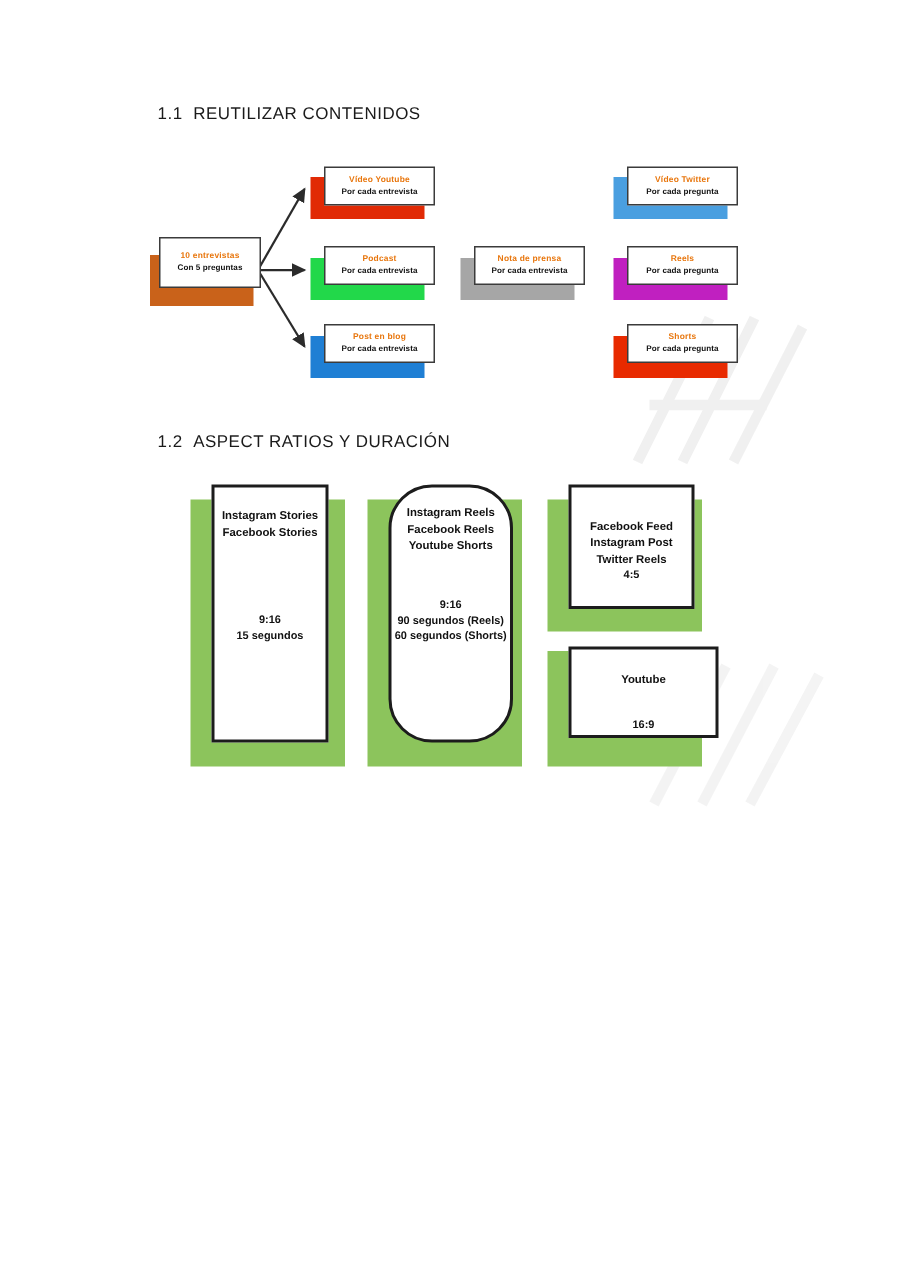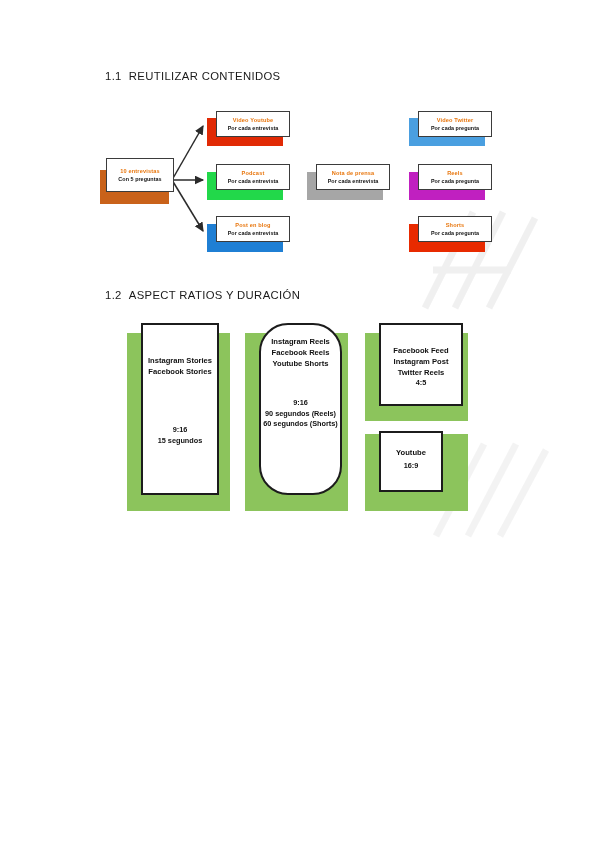--- a/index.html
+++ b/index.html
@@ -215,21 +215,21 @@
   </div>
 
   <div class="section-heading" id="heading-1-2">
     <span>1.2</span>
     &nbsp;<span>ASPECT RATIOS Y DURACIÓN</span>
   </div>
 
   <div class="ratio-zone">
 
     <div class="ratio-shadow" style="left:127px; top:33px; width:103px; height:178px;"></div>
-    <div class="ratio-card" style="left:141px; top:23px; width:78px; height:172px; padding-top:30px;">
+    <div class="ratio-card" style="left:141px; top:23px; width:78px; height:172px; padding-top:13px;">
       <div class="head">Instagram Stories</div>
       <div class="head">Facebook Stories</div>
       <div class="body" style="margin-top:48px;">9:16</div>
       <div class="body">15 segundos</div>
     </div>
 
     <div class="ratio-shadow" style="left:245px; top:33px; width:103px; height:178px;"></div>
     <div class="ratio-card" style="left:259px; top:23px; width:83px; height:172px; padding-top:11px;border-radius:29px;">
       <div class="head">Instagram Reels</div>
       <div class="head">Facebook Reels</div>
@@ -241,20 +241,20 @@
 
     <div class="ratio-shadow" style="left:365px; top:33px; width:103px; height:88px;"></div>
     <div class="ratio-card" style="left:379px; top:23px; width:84px; height:83px; padding-top:20px;">
       <div class="head">Facebook Feed</div>
       <div class="head">Instagram Post</div>
       <div class="head">Twitter Reels</div>
       <div class="body" style="margin-top:0;">4:5</div>
     </div>
 
     <div class="ratio-shadow" style="left:365px; top:134px; width:103px; height:77px;"></div>
-    <div class="ratio-card" style="left:379px; top:131px; width:64px; height:61px; padding-top:14px;">
+    <div class="ratio-card" style="left:379px; top:131px; width:100px; height:61px; padding-top:14px;">
       <div class="head">Youtube</div>
-      <div class="body" style="margin-top:3px;">16:9</div>
+      <div class="body" style="margin-top:20px;">16:9</div>
     </div>
 
   </div>
 
 </div>
 
 </body></html>

